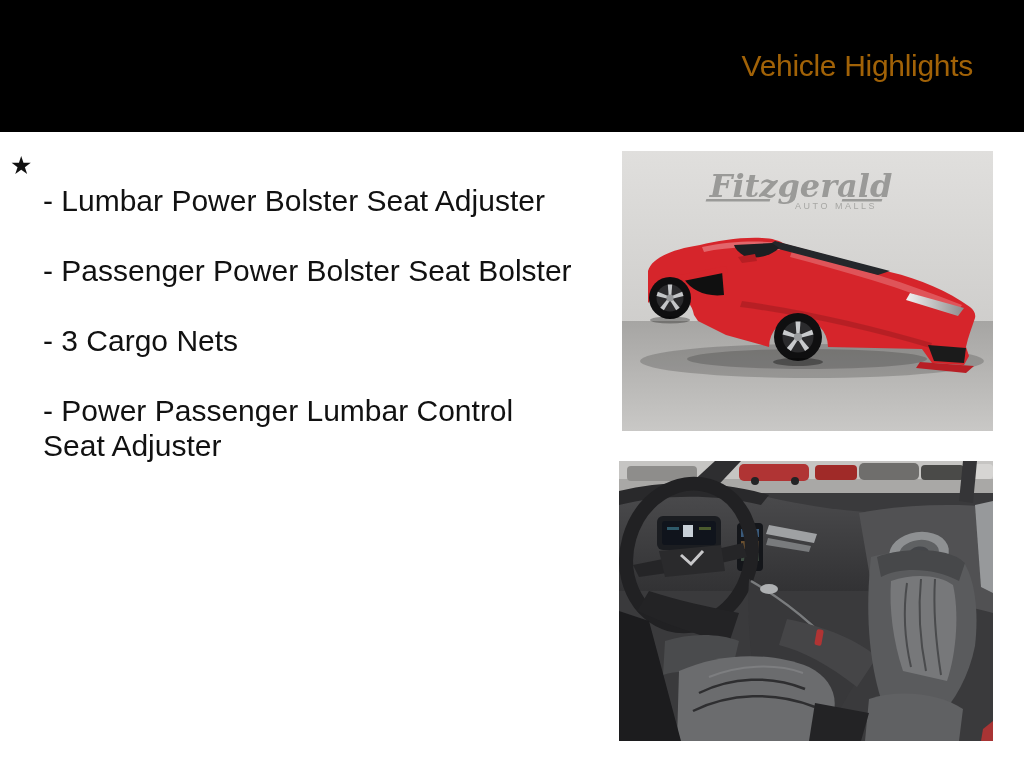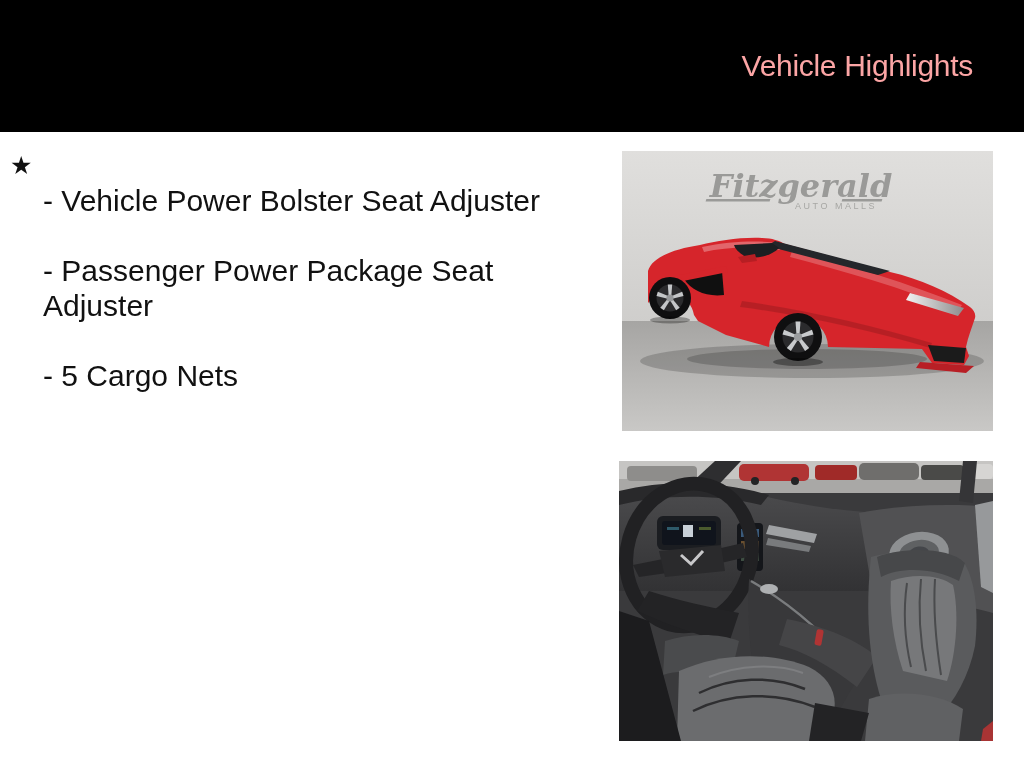--- a/index.html
+++ b/index.html
@@ -2,21 +2,21 @@
 <html><head>
 <meta charset="utf-8">
 <style>
   html,body{margin:0;padding:0;background:#fff;}
   .slide{position:relative;width:1024px;height:768px;background:#ffffff;overflow:hidden;
          font-family:"Liberation Sans","DejaVu Sans",sans-serif;}
   
   .header{position:absolute;left:0;top:0;width:1024px;height:132px;background:#000;
           display:flex;align-items:center;justify-content:flex-end;box-sizing:border-box;
           padding-right:51px;}
-  .header .title{color:#fca5a5;font-size:30px;letter-spacing:-0.3px;font-weight:400;}
+  .header .title{color:#a16207;font-size:30px;letter-spacing:-0.3px;font-weight:400;}
   
   .features{position:absolute;left:10px;top:148px;width:572px;color:#111;font-size:30px;
             line-height:35px;}
   .feature-group{position:relative;padding-left:40px;margin:0 0 35px 0;}
   .star{position:absolute;left:0;top:0;font-size:25px;line-height:35px;color:#111;}
   .feature-item{margin:0 0 35px 33px;max-width:530px;}
   
   .photo{position:absolute;display:block;}
   .photo-exterior{left:622px;top:151px;width:327px;height:280px;}
   .photo-interior{left:619px;top:461px;width:374px;height:280px;}
@@ -31,23 +31,24 @@
 <div class="slide">
 
   <div class="header">
     <div class="title">Vehicle Highlights</div>
   </div>
 
   <div class="features">
     <div class="feature-group">
       <span class="star">★</span>
     </div>
-    <div class="feature-item">- Vehicle Power Bolster Seat Adjuster</div>
-    <div class="feature-item">- Passenger Power Package Seat Adjuster</div>
-    <div class="feature-item">- 5 Cargo Nets</div>
+    <div class="feature-item">- Lumbar Power Bolster Seat Adjuster</div>
+    <div class="feature-item">- Passenger Power Bolster Seat Bolster</div>
+    <div class="feature-item">- 3 Cargo Nets</div>
+    <div class="feature-item">- Power Passenger Lumbar Control Seat Adjuster</div>
   </div>
 
   <div class="photo photo-exterior">
     <svg width="371" height="280" viewBox="0 0 371 280">
       <defs>
         <linearGradient id="wall" x1="0" y1="0" x2="0" y2="1">
           <stop offset="0" stop-color="#e0dfdd"></stop>
             <stop offset="1" stop-color="#cfcecc"></stop>
         </linearGradient>
         <linearGradient id="floor" x1="0" y1="0" x2="0" y2="1">

